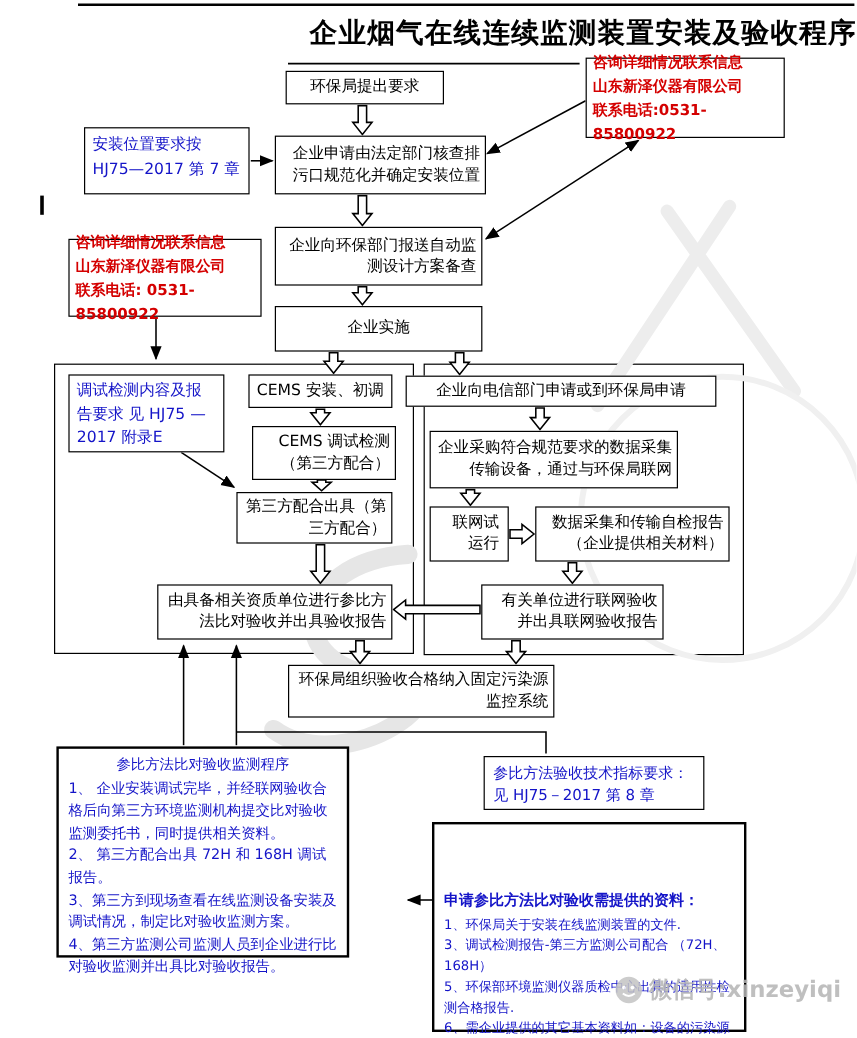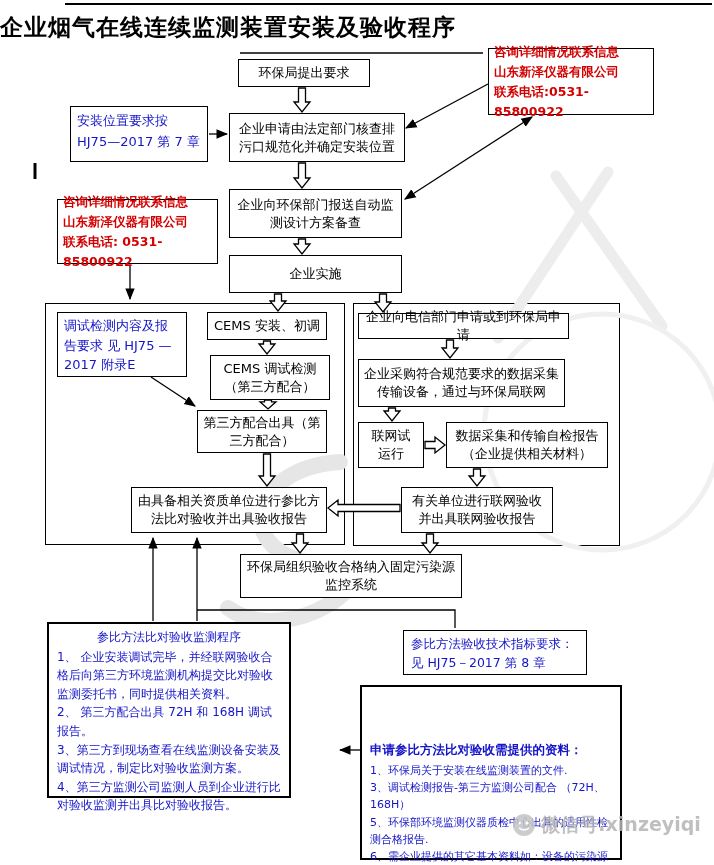--- a/index.html
+++ b/index.html
@@ -1,23 +1,23 @@
 <!DOCTYPE html>
 <html><head>
 <meta charset="utf-8">
 <style>
   html,body{margin:0;padding:0;background:#fff;}
   .stage{position:relative;width:714px;height:865px;background:#fff;overflow:hidden;
          font-family:"DejaVu Sans","Liberation Sans",sans-serif;color:#000;}
-  .title{position:absolute;left:0;right:0;top:12px;text-align:left;
+  .title{position:absolute;left:0;right:0;top:12px;text-align:right;
          font-size:23px;font-weight:bold;letter-spacing:1px;z-index:4;}
   svg.cx{position:absolute;left:0;top:0;z-index:2;}
   .panel{position:absolute;border:1.6px solid #000;box-sizing:border-box;z-index:1;background:transparent;}
   .bx{position:absolute;background:#fff;border:1.5px solid #000;box-sizing:border-box;
-      display:flex;align-items:center;justify-content:center;text-align:center;
+      display:flex;align-items:center;justify-content:center;text-align:right;
       font-size:13px;line-height:1.35;padding:2px 4px;z-index:3;}
   .bx.blk{display:block;text-align:left;}
   .blue{color:var(--blue);}
   .red{color:var(--red);font-weight:600;text-align:left;justify-content:center;line-height:1.6;}
   .thick{border-width:2.5px;}
   .lines span{display:block;}
   .note-title{display:block;text-align:center;margin-bottom:1px;}
   .note-item{display:block;text-align:left;}
   .b-title{display:block;font-weight:bold;font-size:12.5px;margin-bottom:3px;margin-top:48px;}
   .ha{fill:#fff;stroke:#000;stroke-width:1.3px;}
@@ -94,21 +94,21 @@
     </div>
   </div>
   <div class="bx" style="left:229px;top:255px;width:173px;height:38px">企业实施</div>
 
   <div class="bx blue blk" style="left:57px;top:312px;width:130px;height:65px;padding:3px 6px;line-height:1.5">调试检测内容及报告要求 见 HJ75 —2017 附录E</div>
   <div class="bx" style="left:207px;top:312px;width:120px;height:28px">CEMS 安装、初调</div>
   <div class="bx" style="left:210px;top:355px;width:120px;height:45px">CEMS 调试检测（第三方配合）</div>
   <div class="bx" style="left:197px;top:410px;width:130px;height:43px">第三方配合出具（第三方配合）</div>
   <div class="bx" style="left:131px;top:487px;width:196px;height:46px">由具备相关资质单位进行参比方法比对验收并出具验收报告</div>
 
-  <div class="bx" style="left:358px;top:313px;width:211px;height:26px">企业向电信部门申请或到环保局申请</div>
+  <div class="bx" style="left:338px;top:313px;width:259px;height:26px">企业向电信部门申请或到环保局申请</div>
   <div class="bx" style="left:358px;top:359px;width:207px;height:48px">企业采购符合规范要求的数据采集传输设备，通过与环保局联网</div>
   <div class="bx" style="left:358px;top:422px;width:66px;height:46px;padding:2px 7px">联网试运行</div>
   <div class="bx" style="left:446px;top:422px;width:162px;height:46px">数据采集和传输自检报告（企业提供相关材料）</div>
   <div class="bx" style="left:401px;top:487px;width:152px;height:46px">有关单位进行联网验收并出具联网验收报告</div>
 
   <div class="bx" style="left:240px;top:554px;width:222px;height:44px">环保局组织验收合格纳入固定污染源监控系统</div>
 
   <div class="bx blue blk thick" style="left:47px;top:622px;width:244px;height:176px;font-size:12px;line-height:1.55;padding:4px 8px">
     <span class="note-title">参比方法比对验收监测程序</span>
     <span class="note-item">1、 企业安装调试完毕，并经联网验收合格后向第三方环境监测机构提交比对验收监测委托书，同时提供相关资料。</span>

